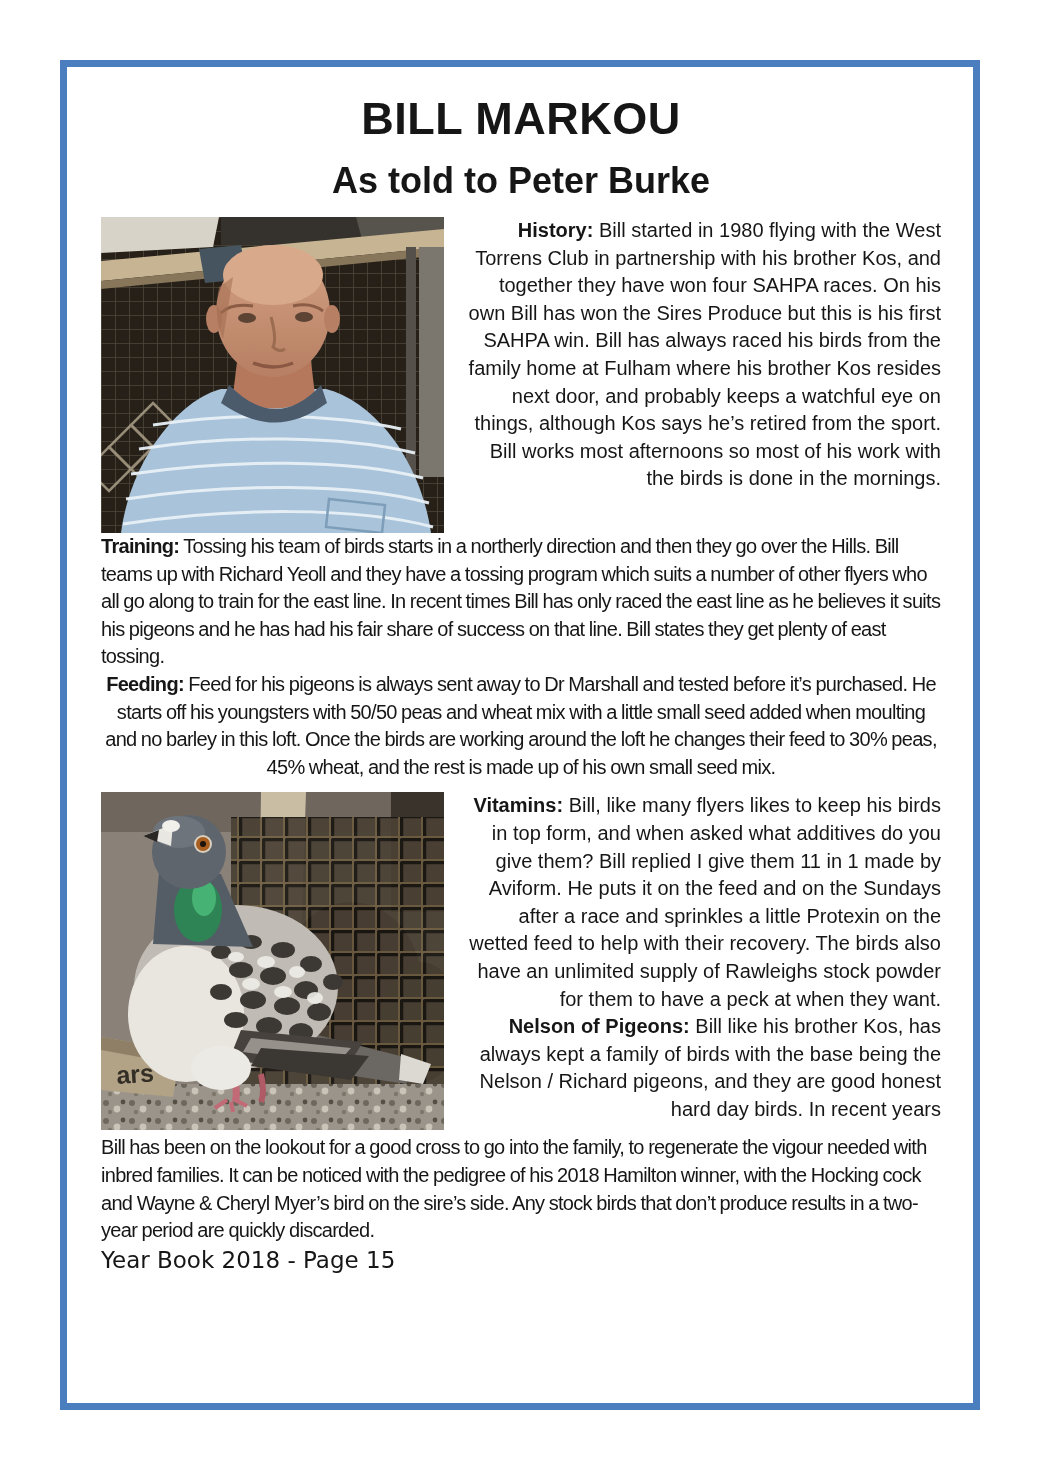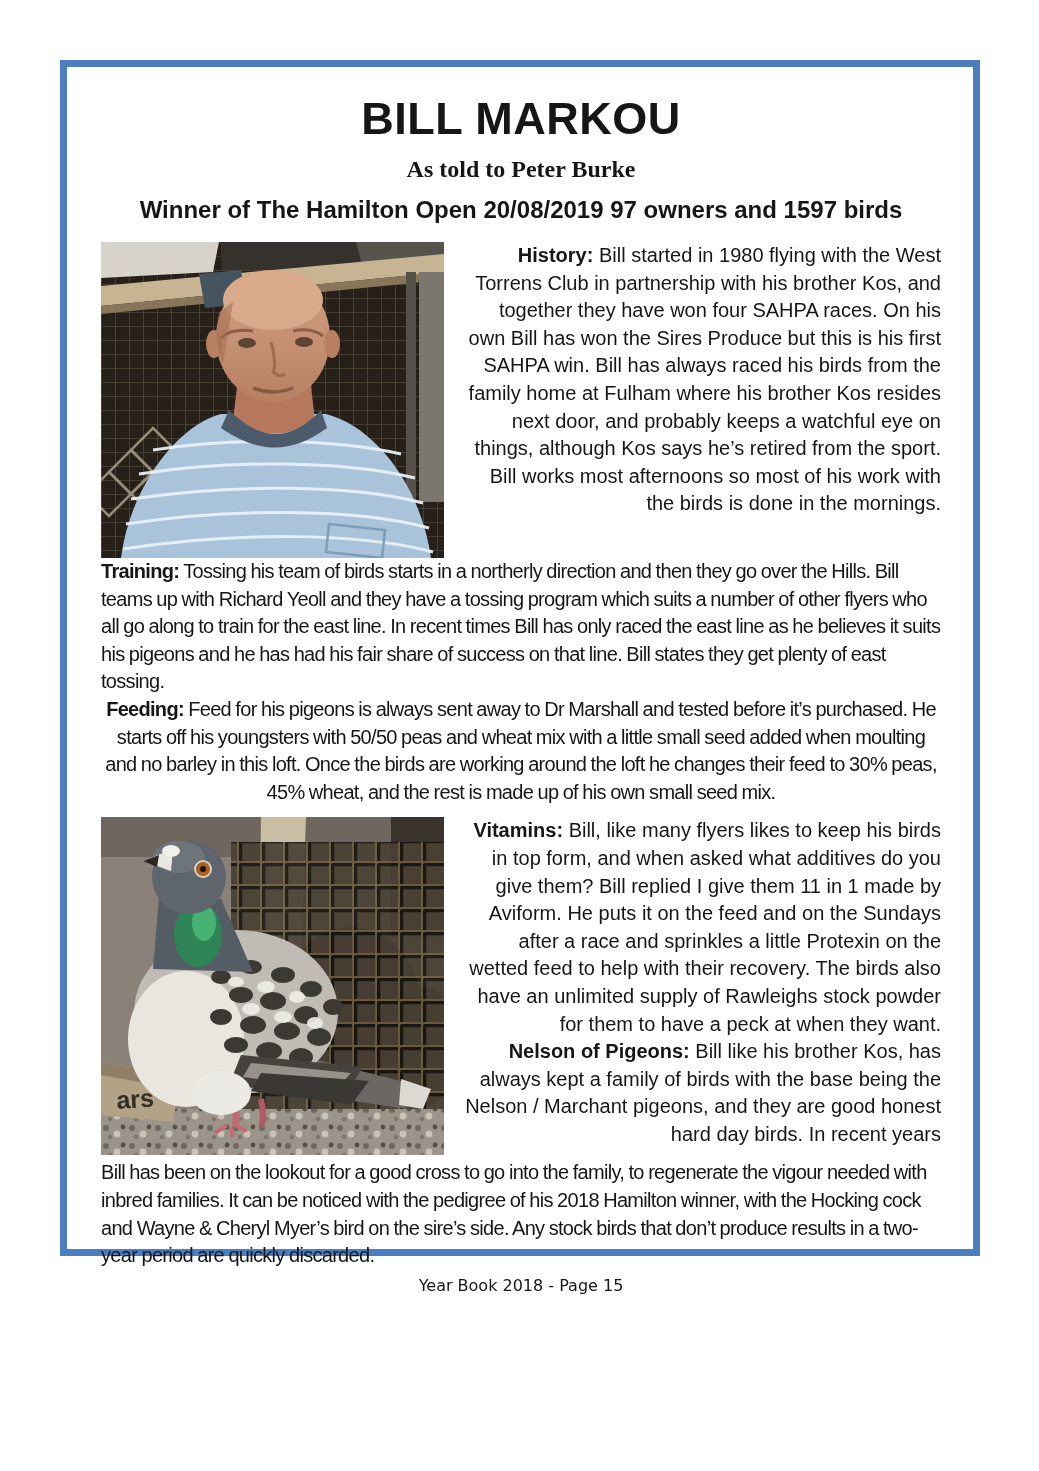--- a/index.html
+++ b/index.html
@@ -2,52 +2,51 @@
 <html><head>
 <meta charset="utf-8">
 <style>
   html,body{margin:0;padding:0;}
   body{
     width:1039px;height:1471px;background:#ffffff;position:relative;
     font-family:"Liberation Sans", sans-serif;color:#161616;
   }
   *{box-sizing:border-box;}
   .frame{
-    position:absolute;left:60px;top:60px;width:920px;height:1196px;
+    position:absolute;left:60px;top:60px;width:920px;height:1350px;
     border:7px solid #4a7ebf;background:#ffffff;
     padding:26px 32px 0 34px;
   }
   .hdr{text-align:center;}
   .title{font-size:45px;font-weight:bold;line-height:52px;letter-spacing:0.5px;margin:0;}
-  .subtitle{font-size:24px;font-weight:bold;line-height:40px;margin:4px;font-family:Liberation Serif, serif;}
+  .subtitle{font-size:36px;font-weight:bold;line-height:40px;margin:16px;}
   .winner{font-size:24px;font-weight:bold;line-height:34px;margin:0;}
   .photo-row{display:flex;gap:19px;align-items:flex-start;margin-top:15px;}
   .photo{flex:0 0 343px;width:343px;font-size:0;}
   .photo svg{display:block;}
   .col{flex:1;min-width:0;text-align:right;}
   p.para{margin:0;font-size:20px;line-height:27.6px;}
   .plabel{font-weight:bold;}
   .narrow{letter-spacing:-0.7px;word-spacing:-0.5px;}
   .full{margin-top:11px;}
   .full2{margin-top:7px;text-align:center;}
   .colpara2{margin-top:9px;}
   .footer{
-    text-align:center;margin-top:2px;
-    font-family:"DejaVu Sans", sans-serif;font-size:16px;line-height:27px;
+    text-align:left;margin-top:2px;
+    font-family:"DejaVu Sans", sans-serif;font-size:23px;line-height:27px;
   }
 </style>
 </head>
 <body>
 
 <div class="frame">
 
   <div class="hdr">
     <h1 class="title">BILL MARKOU</h1>
     <h2 class="subtitle">As told to Peter Burke</h2>
-    <h3 class="winner">Winner of The Hamilton Open 20/08/2019 97 owners and 1597 birds</h3>
   </div>
 
   <div class="photo-row">
     <div class="photo" role="img">
       <svg width="343" height="316" viewBox="0 0 343 316">
         <defs>
           <pattern id="mesh1" width="14" height="14" patternUnits="userSpaceOnUse">
             <rect width="14" height="14" fill="#262019"></rect>
             <path d="M0 0H14M0 0V14" stroke="#4d463a" stroke-width="1.6"></path>
           </pattern>
@@ -194,21 +193,21 @@
 
           <path d="M130 278 q8 20 4 32" stroke="#c26b77" stroke-width="7" fill="none"></path>
           <path d="M160 282 q4 18 0 28" stroke="#b05a66" stroke-width="6" fill="none"></path>
           <ellipse cx="120" cy="276" rx="30" ry="22" fill="#eceae5"></ellipse>
           <path d="M126 308 l-12 8 M130 310 l2 10 M134 308 l12 6" stroke="#c26b77" stroke-width="4" fill="none"></path>
         </g>
       </svg>
     </div>
     <div class="col">
       <p class="para"><span class="plabel">Vitamins:</span> <span>Bill, like many flyers likes to keep his birds in top form, and when asked what additives do you give them? Bill replied I give them 11 in 1 made by Aviform. He puts it on the feed and on the Sundays after a race and sprinkles a little Protexin on the wetted feed to help with their recovery. The birds also have an unlimited supply of Rawleighs stock powder for them to have a peck at when they want.</span></p>
-      <p class="para colpara2"><span class="plabel">Nelson of Pigeons:</span> <span>Bill like his brother Kos, has always kept a family of birds with the base being the Nelson / Marchant pigeons, and they are good honest hard day birds. In recent years</span></p>
+      <p class="para colpara2"><span class="plabel">Nelson of Pigeons:</span> <span>Bill like his brother Kos, has always kept a family of birds with the base being the Nelson / Richard pigeons, and they are good honest hard day birds. In recent years</span></p>
     </div>
   </div>
 
   <p class="para narrow" style="margin-top:4px;"><span>Bill has been on the lookout for a good cross to go into the family, to regenerate the vigour needed with inbred families. It can be noticed with the pedigree of his 2018 Hamilton winner, with the Hocking cock and Wayne &amp; Cheryl Myer’s bird on the sire’s side. Any stock birds that don’t produce results in a two-year period are quickly discarded.</span></p>
 
   <div class="footer">Year Book 2018 - Page 15</div>
 
 </div>
 
 </body></html>

